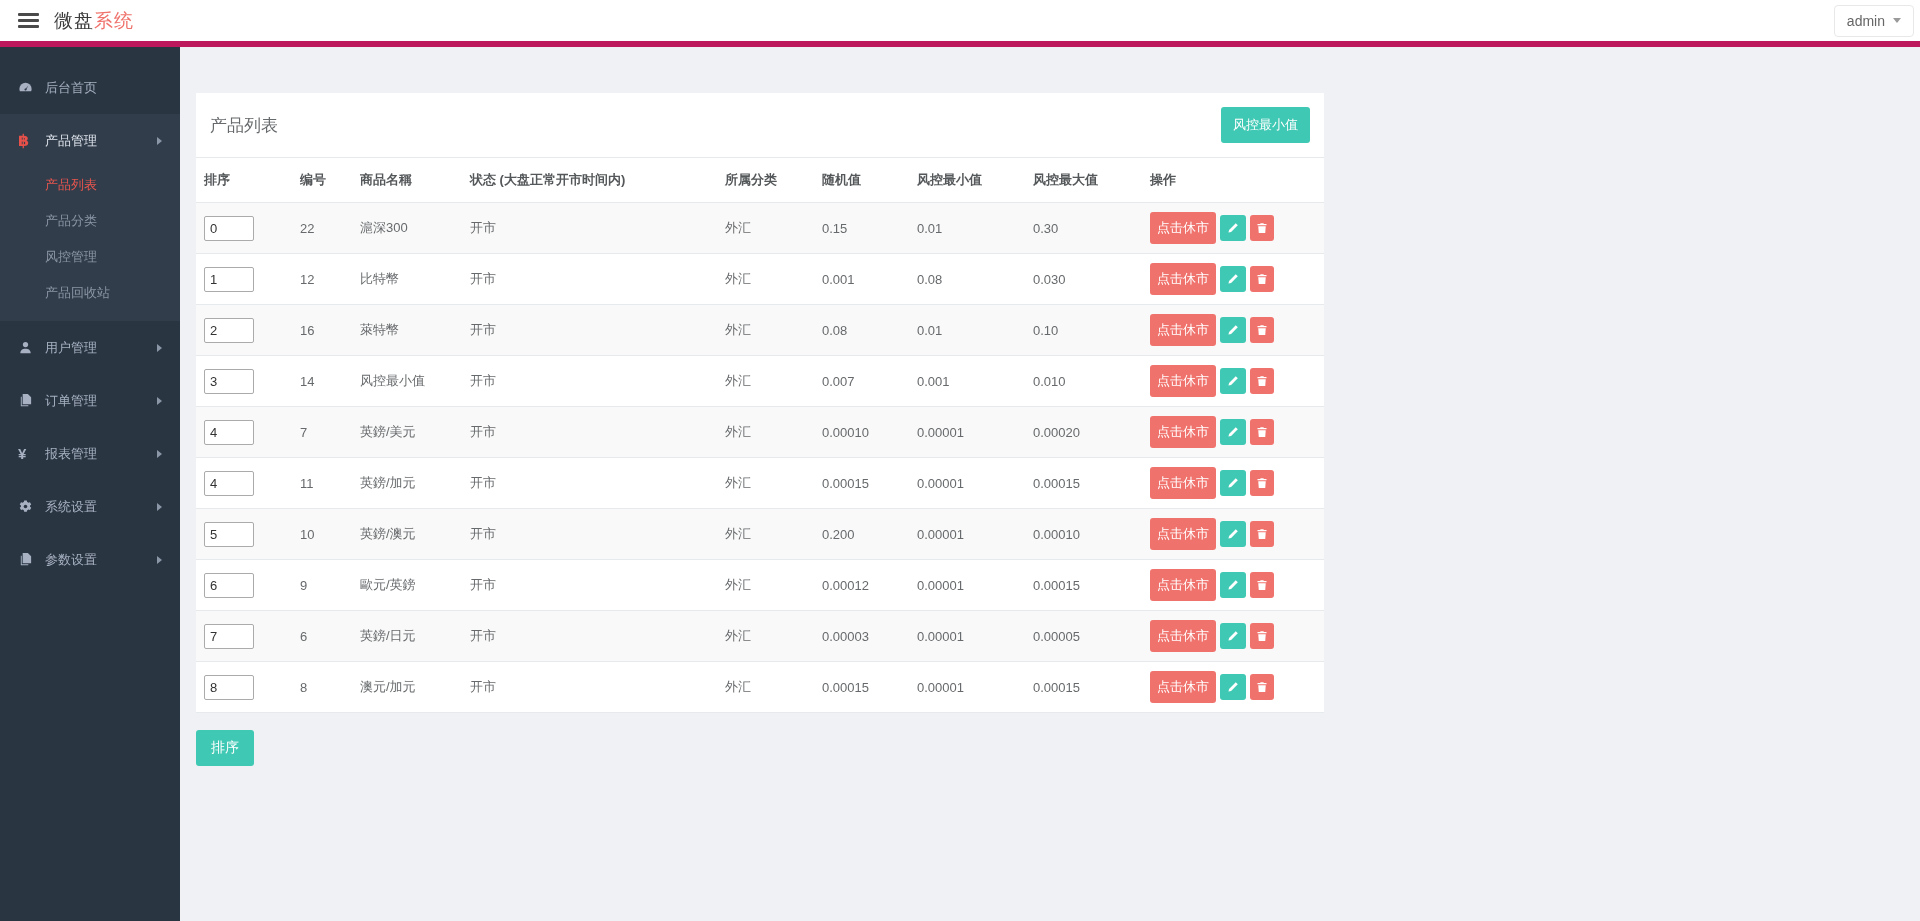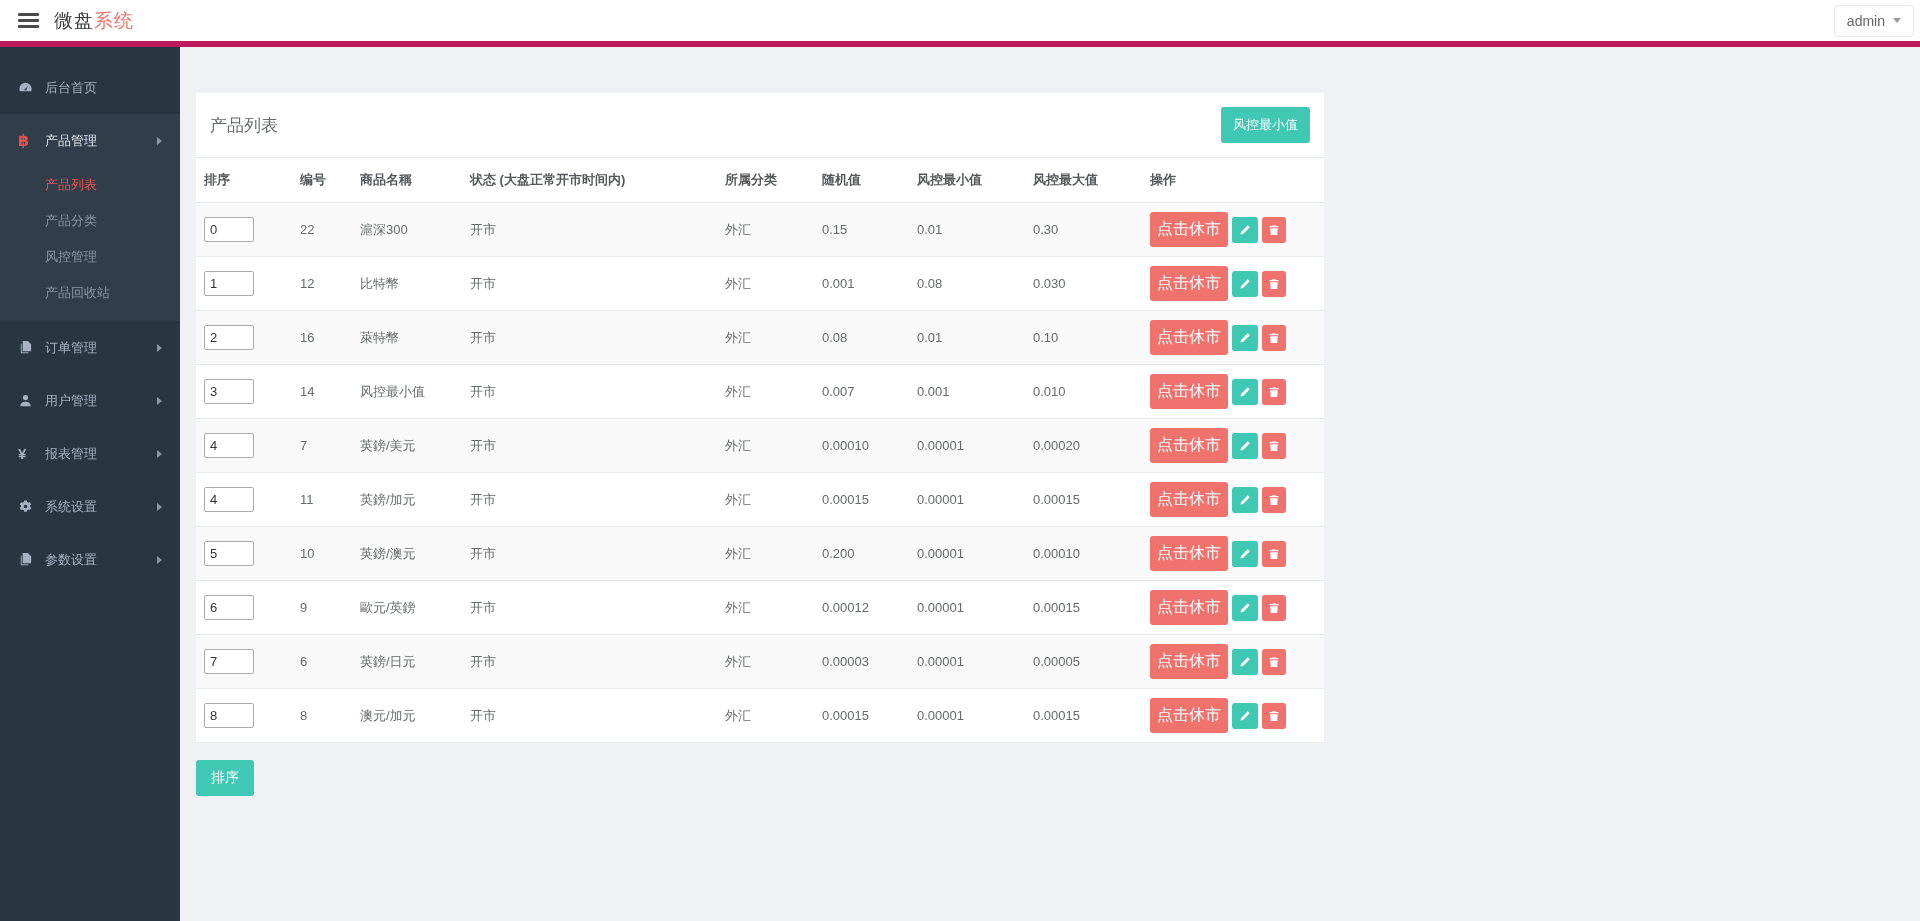--- a/index.html
+++ b/index.html
@@ -63,21 +63,21 @@
   }
   tbody td { padding: 9px 8px; border-bottom: 1px solid #e7eaec; vertical-align: middle; }
   tbody tr:nth-child(odd) { background: #f9f9f9; }
   .sort-input {
     width: 50px; height: 25px; border: 1px solid #ababab; border-radius: 2px;
     padding: 0 5px; font-size: 13px; color: #333; font-family: inherit; background:#fff;
   }
   .actions { display: flex; align-items: center; gap: 4px; }
   .btn-close {
     background: #f0726c; color: #fff; border: none; border-radius: 3px;
-    font-size: 16px; padding: 7px 7px; cursor: pointer; font-family: inherit; white-space: nowrap;
+    font-size: 13px; padding: 7px 7px; cursor: pointer; font-family: inherit; white-space: nowrap;
   }
   .btn-icon {
     width: 26px; height: 26px; border: none; border-radius: 3px; cursor: pointer;
     display: inline-flex; align-items: center; justify-content: center; flex-shrink: 0;
   }
   .btn-edit { background: #3fc8b3; }
   .btn-del  { background: #f0726c; width: 24px; }
   .btn-icon svg { fill: #fff; }
 
   .sort-btn { margin-top: 17px; padding: 9px 15px; font-size: 14px; }
@@ -123,36 +123,36 @@
         <div class="subnav-item active">产品列表</div>
         <div class="subnav-item">产品分类</div>
         <div class="subnav-item">风控管理</div>
         <div class="subnav-item">产品回收站</div>
       </div>
     </div>
 
     <div class="nav-item">
       <span class="icon">
         <svg viewBox="0 0 16 16" width="15" height="15">
+            <circle cx="8" cy="4.8" r="2.8"></circle>
+            <path d="M2.5 14c0-3 2.4-4.6 5.5-4.6s5.5 1.6 5.5 4.6z"></path>
+          </svg>
+      </span>
+      <span>用户管理</span>
+      <span class="caret"></span>
+    </div>
+
+    <div class="nav-item">
+      <span class="icon">
+        <svg viewBox="0 0 16 16" width="15" height="15">
             <path d="M5 1h5.5L14 4.5V12H5z"></path>
             <path d="M3 4h1v9h7v1H3z"></path>
           </svg>
       </span>
       <span>订单管理</span>
-      <span class="caret"></span>
-    </div>
-
-    <div class="nav-item">
-      <span class="icon">
-        <svg viewBox="0 0 16 16" width="15" height="15">
-            <circle cx="8" cy="4.8" r="2.8"></circle>
-            <path d="M2.5 14c0-3 2.4-4.6 5.5-4.6s5.5 1.6 5.5 4.6z"></path>
-          </svg>
-      </span>
-      <span>用户管理</span>
       <span class="caret"></span>
     </div>
 
     <div class="nav-item">
       <span class="icon-glyph">¥</span>
       <span>报表管理</span>
       <span class="caret"></span>
     </div>
 
     <div class="nav-item">

